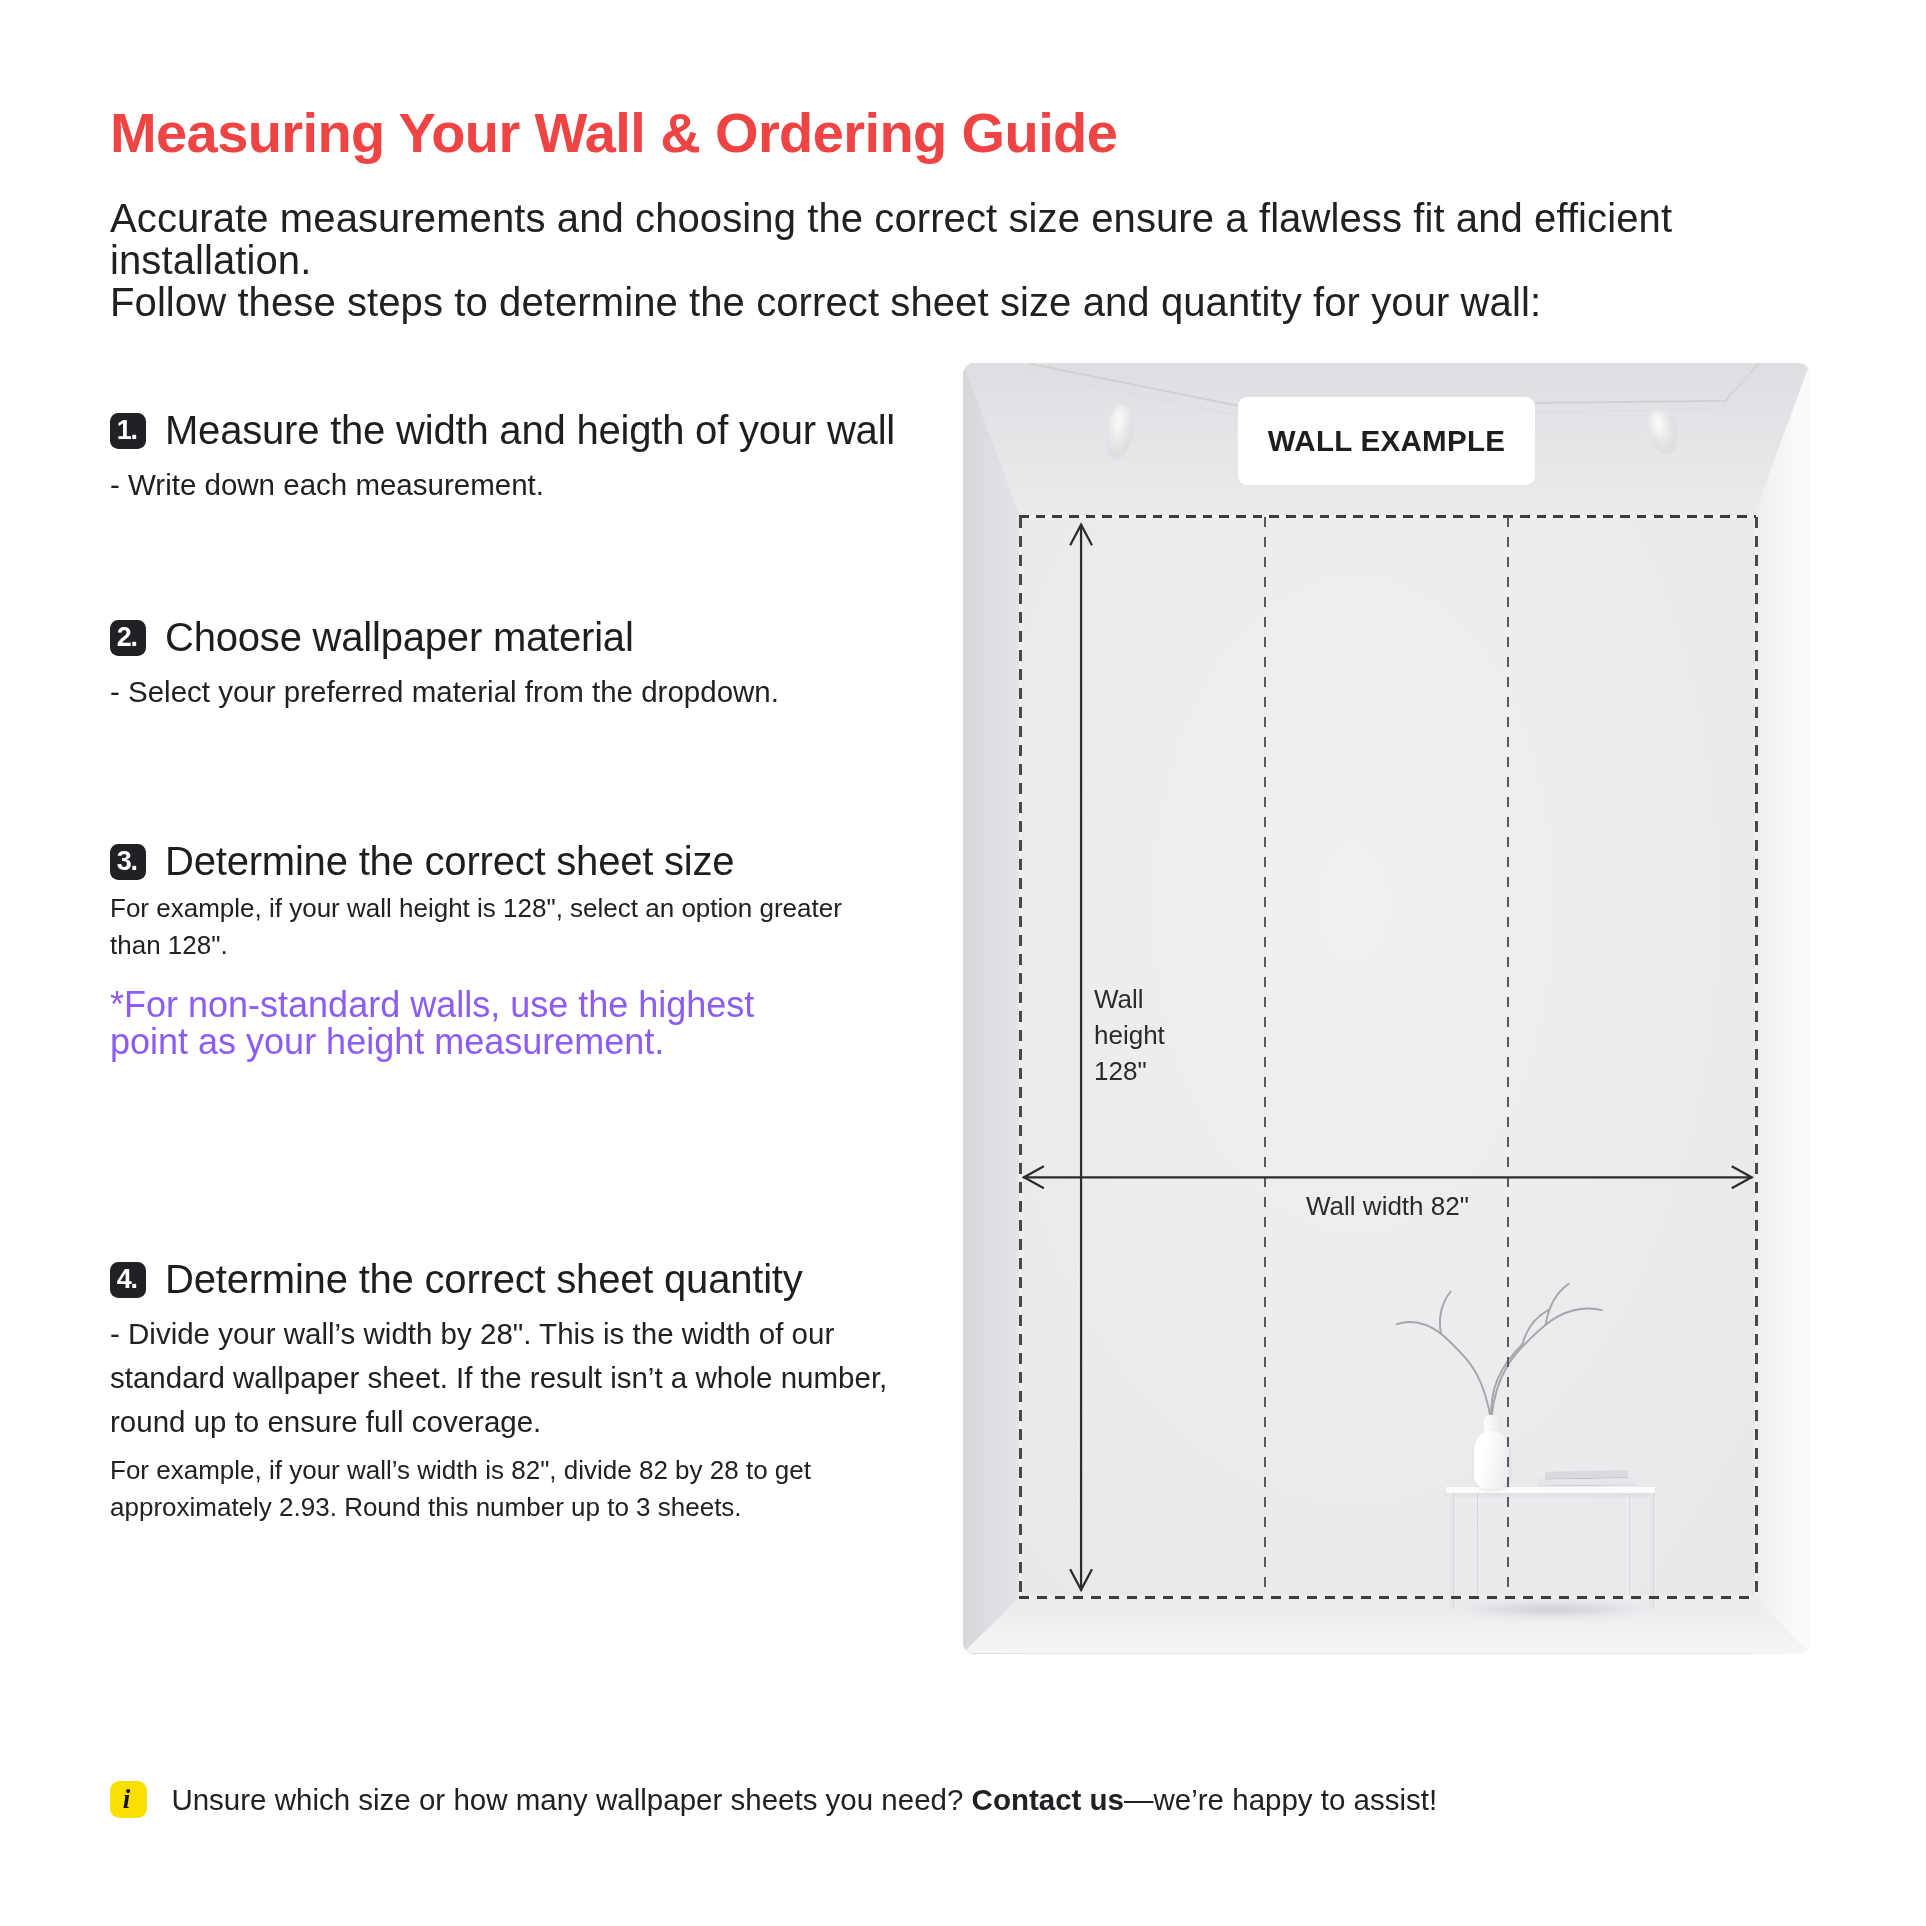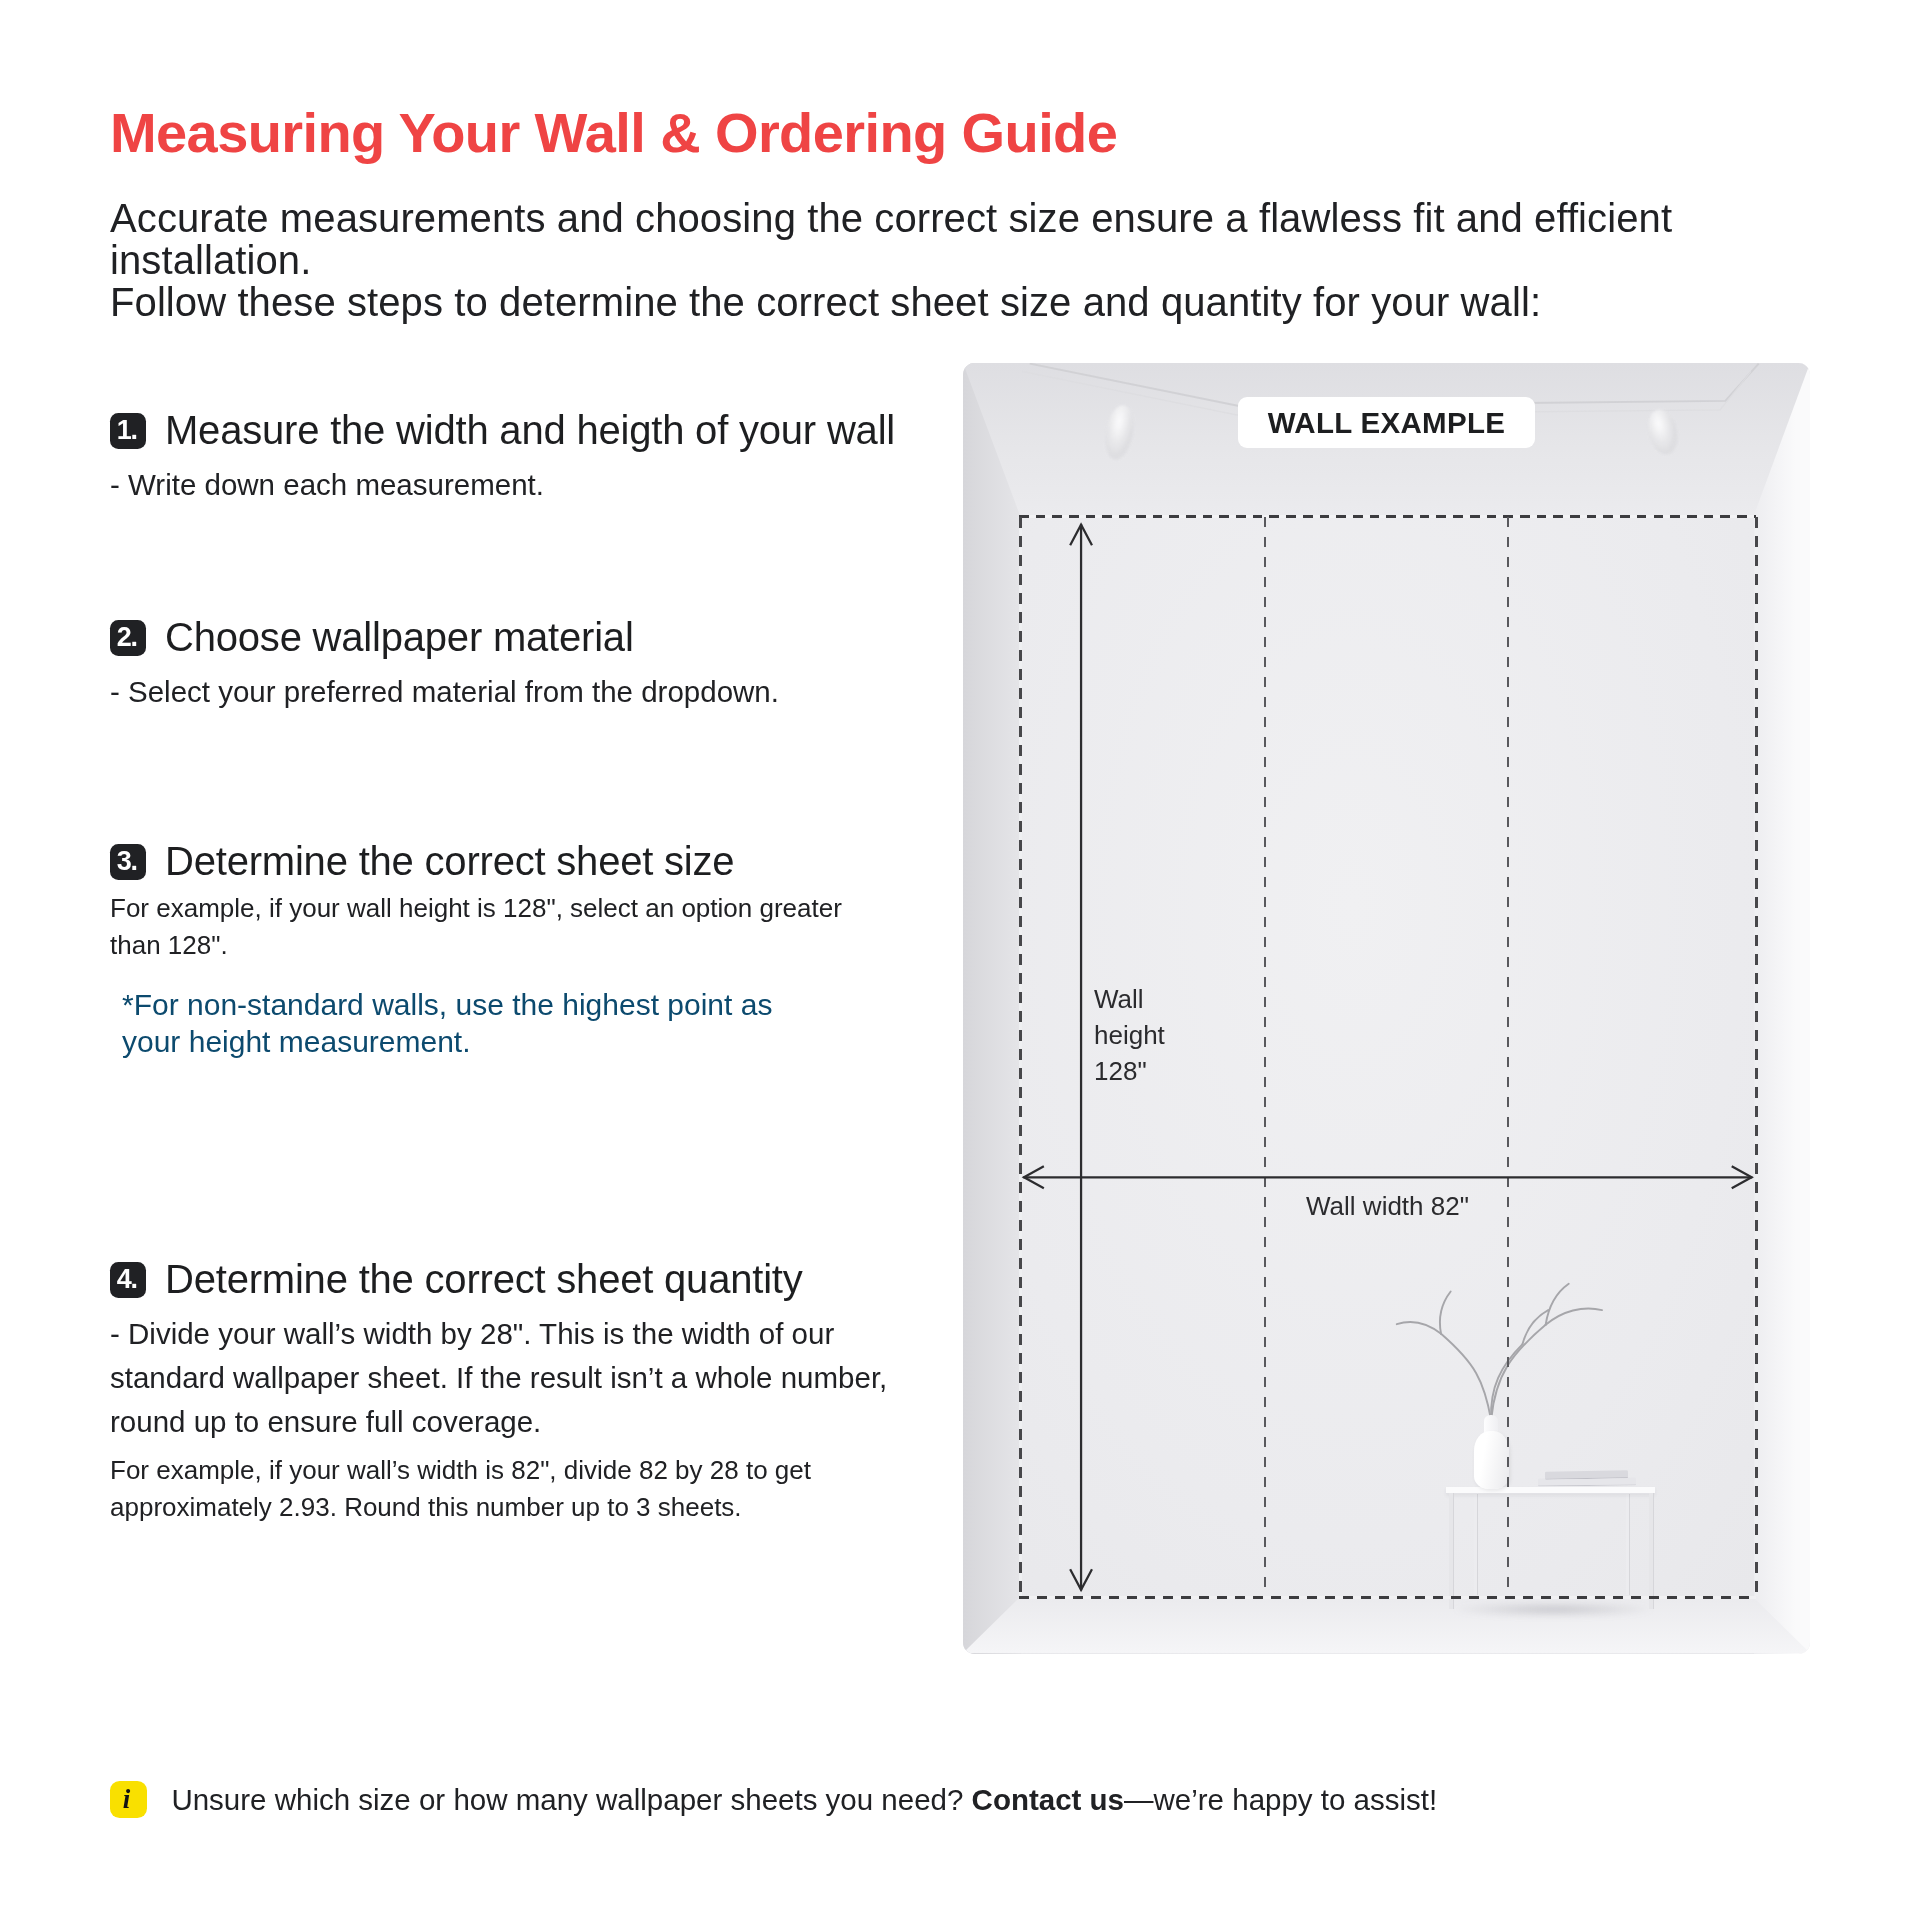--- a/index.html
+++ b/index.html
@@ -37,21 +37,21 @@
     font-size:27px; font-weight:bold; letter-spacing:-1.3px;
     padding-right:2.6px;
   }
   .step-title { font-size:40px; font-weight:normal; color:#1d1e20; letter-spacing:-0.2px; }
   .desc { margin-top:10.3px; font-size:29.5px; line-height:44px; color:#202124; }
   .s3 .desc { width:726px; }
   .s4 .desc { width:796px; }
   .note { margin-top:7.7px; font-size:26px; line-height:37px; color:#202124; width:754px; }
   .s3 .note { margin-top:6.4px; width:754px; }
   .s4 .note { width:732px; }
-  .footnote { margin-top:22px; font-size:30px; line-height:37px; color:#0c4a6e; width:703px;margin-left:12px; }
+  .footnote { margin-top:22px; font-size:36px; line-height:37px; color:#8b5cf6; width:703px; }
 
   
   .figure {
     position:absolute; left:963px; top:363px; width:847px; height:1291px;
     border-radius:11.6px; overflow:hidden;
     background:radial-gradient(ellipse at 46% 42%, #f0f0f2 0%, #ebebee 60%, #e7e7ea 100%);
   }
   .figure > * { position:absolute; }
   .wall-left {
     left:0; top:0; width:58px; height:1291px;
@@ -123,21 +123,21 @@
 
   .h-label {
     left:131px; top:618px; width:109px;
     font-size:26px; line-height:36px; color:#2b2b2e;
   }
   .w-label {
     left:56px; top:828px; width:737px; text-align:center;
     font-size:26px; color:#2b2b2e;
   }
   .example-badge {
-    left:275px; top:34px; width:297px; height:51px;
+    left:275px; top:34px; width:297px; height:88px;
     background:#ffffff; border-radius:9px;
     display:flex; align-items:center; justify-content:center;
     font-size:29.5px; font-weight:bold; letter-spacing:0.3px; color:#1d1e20;
   }
 
   
   .footer-note {
     position:absolute; left:110px; top:1781px;
     display:flex; align-items:center; gap:24.4px;
   }

